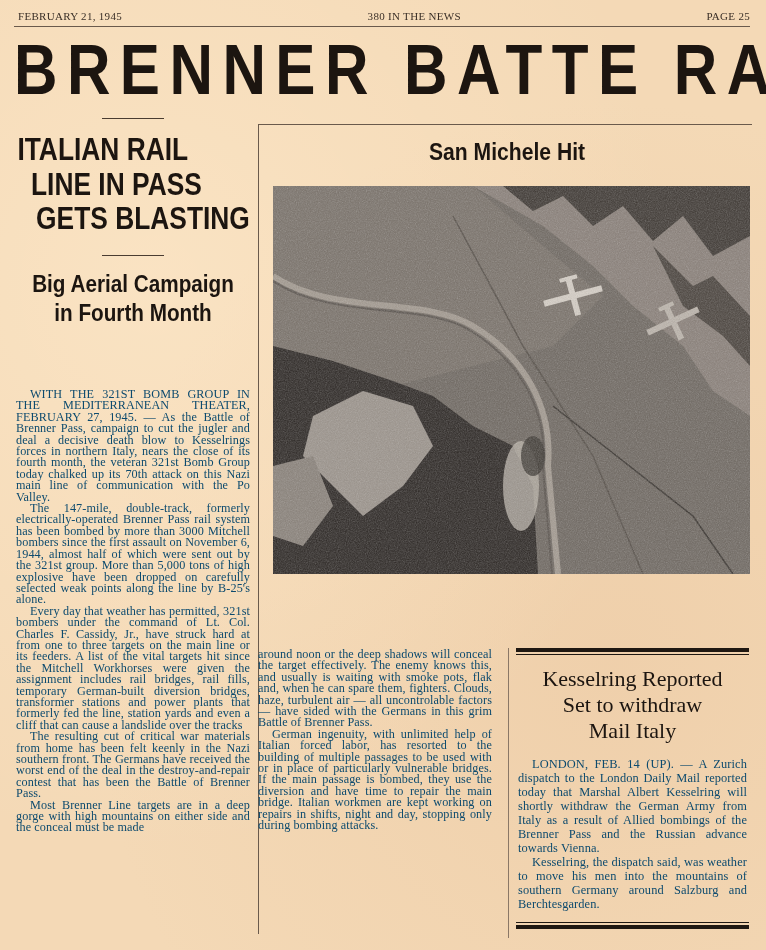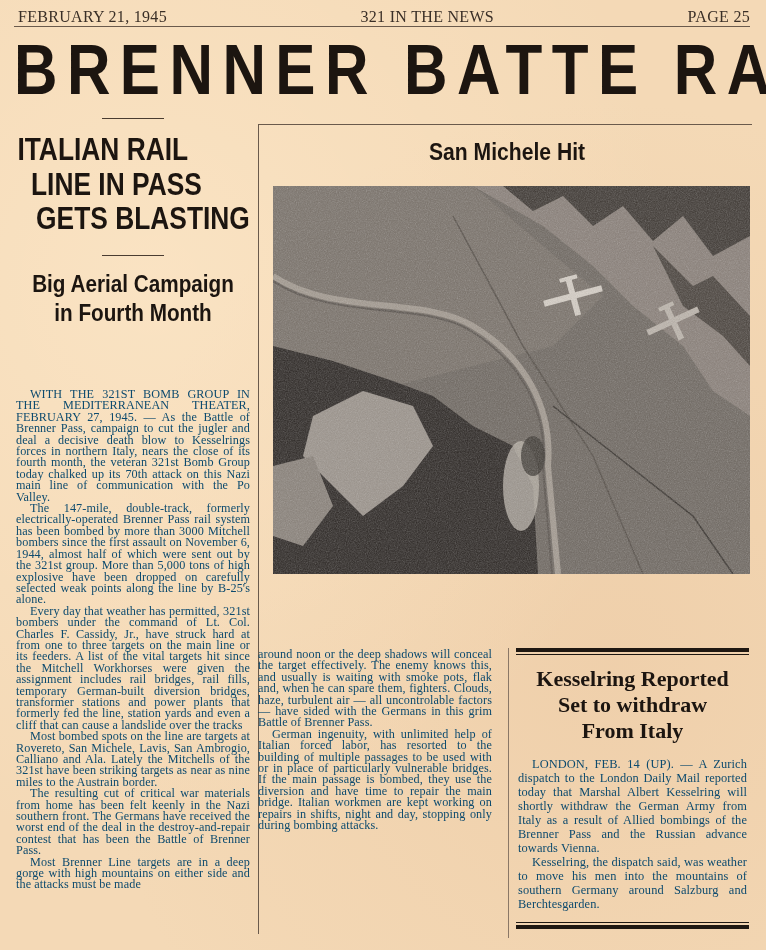--- a/index.html
+++ b/index.html
@@ -11,22 +11,22 @@
       radial-gradient(ellipse at 80% 70%, rgba(230,190,150,0.35), rgba(0,0,0,0) 60%);
     color: #2b221b;
     font-family: "Liberation Serif", serif;
     position: relative;
   }
   .page { position: absolute; inset: 0; }
 
   
   .folio {
     position: absolute; left: 18px; right: 16px; top: 8px;
-    height: 16px; font-size: 16px; letter-spacing: 0.3px;
-    display: flex; justify-content: space-between; 
+    height: 16px; font-size: 11px; letter-spacing: 0.3px;
+    display: flex; justify-content: space-between; align-items: center;
     color: #3a2f27;
   }
   .folio-rule { position: absolute; left: 14px; right: 16px; top: 26px; border-top: 1px solid #6a5a4c; }
 
   .masthead {
     position: absolute; left: 14px; right: 14px; top: 32px; height: 76px;
     font-family: "Liberation Sans", sans-serif; font-weight: 700;
     font-size: 70px; line-height: 76px; letter-spacing: 11px;
     transform: scaleX(0.86); transform-origin: left center;
     white-space: nowrap; color: #1c1510;
@@ -77,36 +77,36 @@
     font-size: 11.6px; line-height: 11.6px; text-align: center; color: #4a3f37;
     letter-spacing: 0.1px;
   }
 
   .mid-body { position: absolute; left: 258px; top: 649px; width: 234px; }
 
   .right-box { position: absolute; left: 516px; top: 648px; width: 233px; }
   .double-rule-top { border-top: 4px solid #1f1812; margin-bottom: 2px; }
   .double-rule-thin { border-top: 1px solid #1f1812; }
   .h-kessel {
-    font-family: "Liberation Serif", serif; font-weight: 700;
+    font-family: "Liberation Serif", serif; font-weight: 400;
     font-size: 22px; line-height: 26px; text-align: center; color: #1c1510;
     margin-top: 11px;
   }
   .right-body { margin-top: 13px; padding: 0 2px; font-size: 12.4px; line-height: 14px; }
   .right-rules { position: absolute; left: 516px; top: 922px; width: 233px; }
   .double-rule-bot { border-top: 4px solid #1f1812; margin-top: 2px; }
 </style>
 </head>
 <body>
 
 <div class="page">
 
   <div class="folio">
     <span>FEBRUARY 21, 1945</span>
-    <span>321 IN THE NEWS</span>
+    <span>380 IN THE NEWS</span>
     <span>PAGE 25</span>
   </div>
   <div class="folio-rule"></div>
 
   <div class="masthead">BRENNER BATTE RAGES</div>
 
   <div class="left-col">
     <div class="short-rule"></div>
     <div class="h-italian">
       <div>ITALIAN RAIL</div>
@@ -117,23 +117,22 @@
     <div class="h-aerial">
       <div>Big Aerial Campaign</div>
       <div>in Fourth Month</div>
     </div>
   </div>
 
   <div class="left-body body-text">
     <p>WITH THE 321ST BOMB GROUP IN THE MEDITERRANEAN THEATER, FEBRUARY 27, 1945. — As the Battle of Brenner Pass, campaign to cut the jugler and deal a decisive death blow to Kesselrings forces in northern Italy, nears the close of its fourth month, the veteran 321st Bomb Group today chalked up its 70th attack on this Nazi main line of communication with the Po Valley.</p>
     <p>The 147-mile, double-track, formerly electrically-operated Brenner Pass rail system has been bombed by more than 3000 Mitchell bombers since the first assault on November 6, 1944, almost half of which were sent out by the 321st group. More than 5,000 tons of high explosive have been dropped on carefully selected weak points along the line by B-25's alone.</p>
     <p>Every day that weather has permitted, 321st bombers under the command of Lt. Col. Charles F. Cassidy, Jr., have struck hard at from one to three targets on the main line or its feeders. A list of the vital targets hit since the Mitchell Workhorses were given the assignment includes rail bridges, rail fills, temporary German-built diversion bridges, transformer stations and power plants that formerly fed the line, station yards and even a cliff that can cause a landslide over the tracks</p>
-    <p>Most bombed spots on the line are targets at Rovereto, San Michele, Lavis, San Ambrogio, Calliano and Ala. Lately the Mitchells of the 321st have been striking targets as near as nine miles to the Austrain border.</p>
     <p>The resulting cut of critical war materials from home has been felt keenly in the Nazi southern front. The Germans have received the worst end of the deal in the destroy-and-repair contest that has been the Battle of Brenner Pass.</p>
-    <p>Most Brenner Line targets are in a deep gorge with high mountains on either side and the attacks must be made</p>
+    <p>Most Brenner Line targets are in a deep gorge with high mountains on either side and the conceal must be made</p>
   </div>
 
   <div class="vrule-left"></div>
   <div class="hrule-top-right"></div>
 
   <div class="photo-head">San Michele Hit</div>
   <div class="photo" title="Aerial photograph of B-25 bombers over the Brenner Pass rail line at San Michele with smoke cloud">
     <svg width="477" height="388" viewBox="0 0 477 388">
       <defs>
         <filter id="grain">
@@ -185,21 +184,21 @@
   </div>
 
   <div class="vrule-mid"></div>
 
   <div class="right-box">
     <div class="double-rule-top"></div>
     <div class="double-rule-thin"></div>
     <div class="h-kessel">
       <div>Kesselring Reported</div>
       <div>Set to withdraw</div>
-      <div>From Italy</div>
+      <div>Mail Italy</div>
     </div>
     <div class="right-body body-text">
       <p>LONDON, FEB. 14 (UP). — A Zurich dispatch to the London Daily Mail reported today that Marshal Albert Kesselring will shortly withdraw the German Army from Italy as a result of Allied bombings of the Brenner Pass and the Russian advance towards Vienna.</p>
       <p>Kesselring, the dispatch said, was weather to move his men into the mountains of southern Germany around Salzburg and Berchtesgarden.</p>
     </div>
   </div>
   <div class="right-rules">
     <div class="double-rule-thin"></div>
     <div class="double-rule-bot"></div>
   </div>

